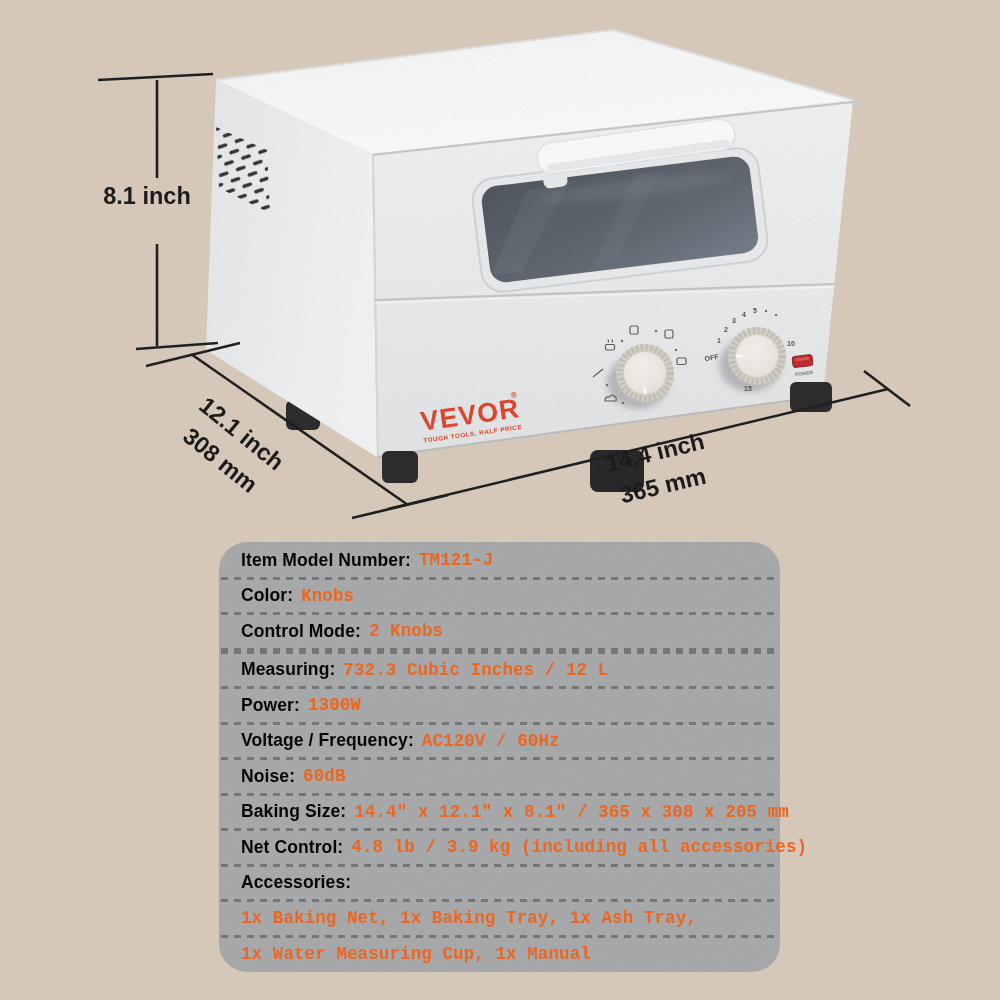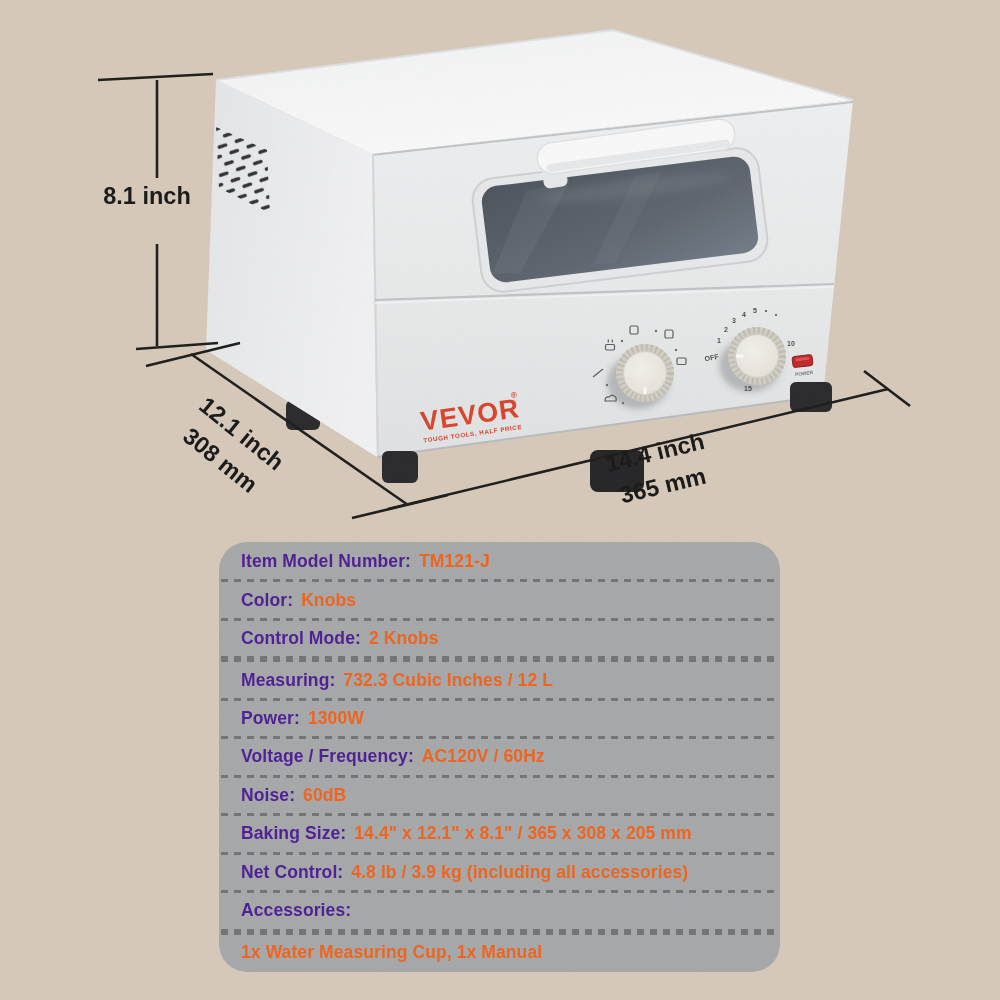--- a/index.html
+++ b/index.html
@@ -12,23 +12,23 @@
   .dim-label div{white-space:nowrap;}
   #dim-height{left:77px;top:179px;width:140px;}
   #dim-depth{left:231px;top:447px;transform:translate(-50%,-50%) rotate(39deg);}
   #dim-width{left:659px;top:469px;transform:translate(-50%,-50%) rotate(-13.5deg);}
   
   .spec-panel{position:absolute;left:219px;top:542px;width:561px;height:430px;
               background:#a7a9ab;border-radius:28px;display:flex;flex-direction:column;
               box-sizing:border-box;padding:2px 0;}
   .spec-row{flex:1;display:flex;align-items:center;padding:0 22px;
             font-weight:bold;font-size:17.5px;letter-spacing:0.1px;}
-  .spec-row .lbl{color:#4c1d95;margin-right:8px;white-space:pre;}
+  .spec-row .lbl{color:#000000;margin-right:8px;white-space:pre;}
   .spec-row .lbl:empty{margin-right:0;}
-  .spec-row .val{color:#f2641c;white-space:pre;}
+  .spec-row .val{color:#f2641c;white-space:pre;font-family:Liberation Mono, monospace;}
   .sep{height:3px;flex:none;margin:0 2px;
        background-image:repeating-linear-gradient(90deg,#737476 0 7px,rgba(0,0,0,0) 7px 13px);}
   .noise-layer{position:absolute;left:0;top:0;pointer-events:none;opacity:0.10;}
 </style>
 </head>
 <body>
 
 <div class="stage">
 
   <svg class="scene" width="1000" height="1000" viewBox="0 0 1000 1000">
@@ -245,20 +245,24 @@
     <div class="spec-row">
         <span class="lbl">Net Control:</span>
         <span class="val">4.8 lb / 3.9 kg (including all accessories)</span>
       </div>
     <div class="sep"></div>
     <div class="spec-row">
         <span class="lbl">Accessories:</span>
         <span class="val"></span>
       </div>
     <div class="sep"></div>
+    <div class="spec-row">
+        <span class="lbl"></span>
+        <span class="val">1x Baking Net, 1x Baking Tray, 1x Ash Tray,</span>
+      </div>
     <div class="sep"></div>
     <div class="spec-row">
         <span class="lbl"></span>
         <span class="val">1x Water Measuring Cup, 1x Manual</span>
       </div>
   </div>
 
   <svg class="noise-layer" width="1000" height="1000">
     <filter id="grain">
       <feTurbulence type="fractalNoise" baseFrequency="0.8" numOctaves="2" stitchTiles="stitch"></feTurbulence>

